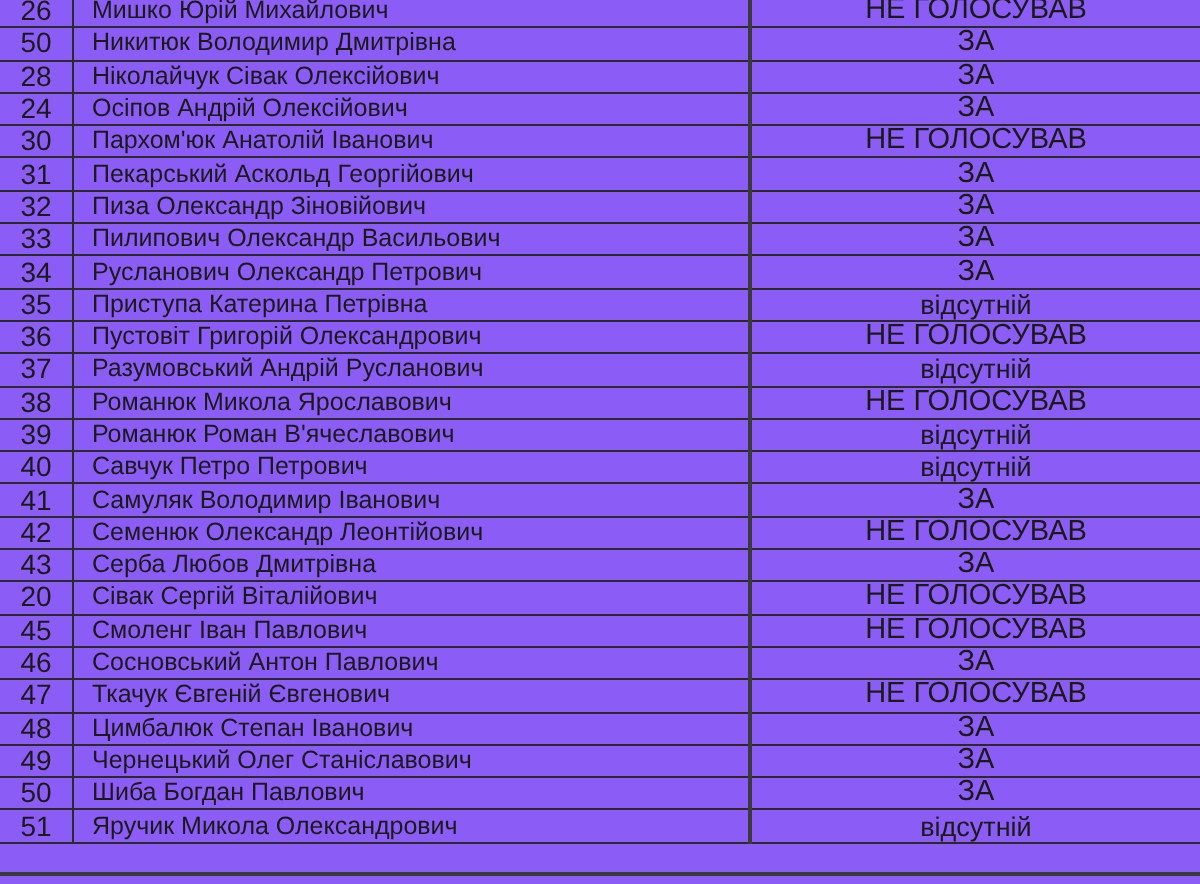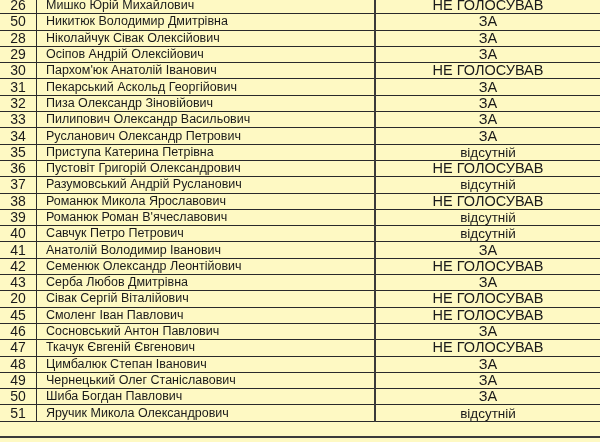--- a/index.html
+++ b/index.html
@@ -8,21 +8,21 @@
       background: #ffffff;
       width: 600px;
       height: 442px;
       overflow: hidden;
     }
     .doc {
       position: relative;
       width: 600px;
       height: 442px;
       overflow: hidden;
-      background: #fef9c3;
+      background: #8b5cf6;
     }
     table.votes {
       position: absolute;
       left: 0;
       top: -3px;
       border-collapse: collapse;
       width: 612px;
       table-layout: fixed;
       font-family: "Liberation Sans", sans-serif;
       color: #1a1a1a;
@@ -81,21 +81,21 @@
           <td class="num">50</td>
           <td class="name">Никитюк Володимир Дмитрівна</td>
           <td class="vote">ЗА</td>
         </tr>
         <tr>
           <td class="num">28</td>
           <td class="name">Ніколайчук Сівак Олексійович</td>
           <td class="vote">ЗА</td>
         </tr>
         <tr>
-          <td class="num">29</td>
+          <td class="num">24</td>
           <td class="name">Осіпов Андрій Олексійович</td>
           <td class="vote">ЗА</td>
         </tr>
         <tr>
           <td class="num">30</td>
           <td class="name">Пархом'юк Анатолій Іванович</td>
           <td class="vote">НЕ ГОЛОСУВАВ</td>
         </tr>
         <tr>
           <td class="num">31</td>
@@ -142,21 +142,21 @@
           <td class="name">Романюк Роман В'ячеславович</td>
           <td class="vote absent">відсутній</td>
         </tr>
         <tr>
           <td class="num">40</td>
           <td class="name">Савчук Петро Петрович</td>
           <td class="vote absent">відсутній</td>
         </tr>
         <tr>
           <td class="num">41</td>
-          <td class="name">Анатолій Володимир Іванович</td>
+          <td class="name">Самуляк Володимир Іванович</td>
           <td class="vote">ЗА</td>
         </tr>
         <tr>
           <td class="num">42</td>
           <td class="name">Семенюк Олександр Леонтійович</td>
           <td class="vote">НЕ ГОЛОСУВАВ</td>
         </tr>
         <tr>
           <td class="num">43</td>
           <td class="name">Серба Любов Дмитрівна</td>

